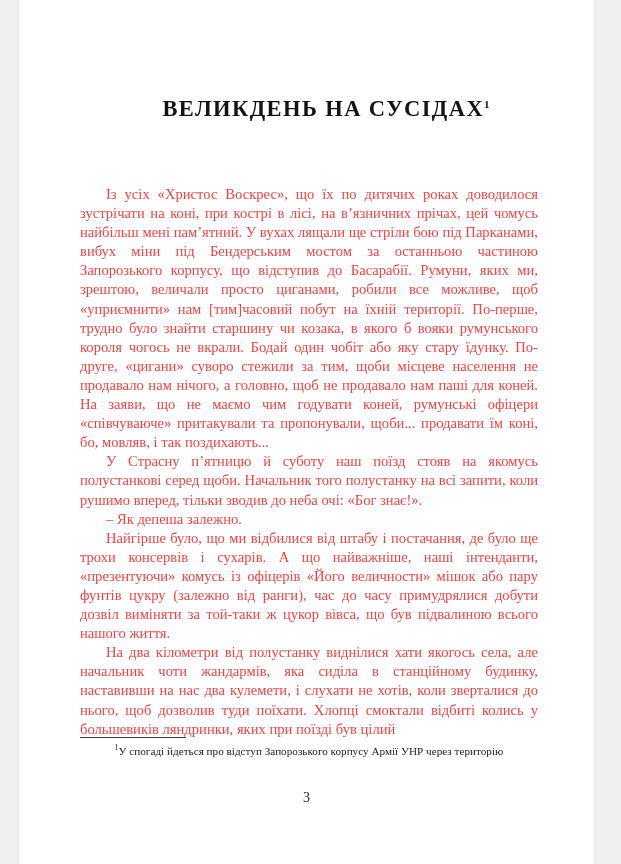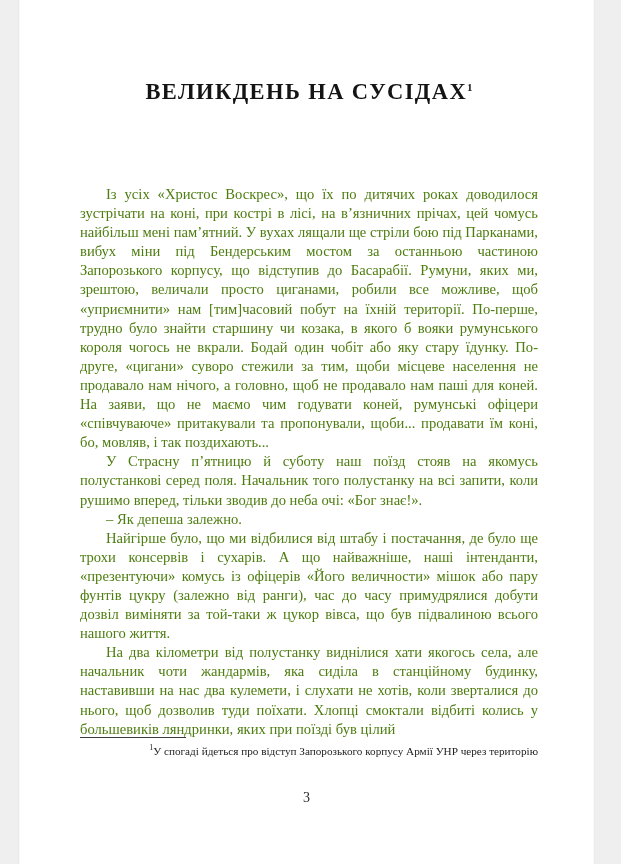--- a/index.html
+++ b/index.html
@@ -43,21 +43,21 @@
 
   
   .text-column {
     position: absolute;
     left: 62px;
     top: 0;
     width: 458px;
   }
 
   .chapter-title {
-    margin: 0;
+    margin: 17px;
     padding: 0;
     position: absolute;
     top: 80px;
     left: 0;
     width: 458px;
     text-align: center;
     font-size: 22.5px;
     font-weight: 700;
     letter-spacing: 1.4px;
     line-height: 1.1;
@@ -75,40 +75,40 @@
   .body-text {
     position: absolute;
     top: 185px;
     left: 0;
     width: 458px;
     font-size: 14.6px;
     line-height: 19.1px;
     text-align: justify;
     text-justify: inter-word;
     hyphens: manual;
-    color: #4d7c0f;
+    color: #ef4444;
   }
   .body-text p {
     margin: 0;
     text-indent: 26px;
   }
   .body-text p.dialogue {
     text-indent: 26px;
   }
 
   
   .footnote {
     position: absolute;
     left: 62px;
     top: 737px;
     width: 458px;
     font-size: 11.2px;
     line-height: 14.6px;
     color: #1d1d1d;
-    text-align: right;
+    text-align: center;
   }
   .footnote-rule {
     width: 106px;
     height: 1px;
     background: #3a3a3a;
     margin: 0 0 6px 0;
   }
   .footnote-text {
     margin: 0;
     padding-left: 11px;
@@ -139,21 +139,21 @@
 <body>
 
 <div class="page-sheet">
 
   <div class="text-column">
 
     <h1 class="chapter-title"><span>ВЕЛИКДЕНЬ НА СУСІДАХ</span><span class="fn-ref">1</span></h1>
 
     <div class="body-text">
       <p>Із усіх «Христос Воскрес», що їх по дитячих роках доводилося зустрічати на коні, при кострі в лісі, на в’язничних прічах, цей чомусь найбільш мені пам’ятний. У вухах лящали ще стріли бою під Парканами, вибух міни під Бендерським мостом за останньою частиною Запорозького корпусу, що відступив до Басарабії. Румуни, яких ми, зрештою, величали просто циганами, робили все можливе, щоб «уприємнити» нам [тим]часовий побут на їхній території. По-перше, трудно було знайти старшину чи козака, в якого б вояки румунського короля чогось не вкрали. Бодай один чобіт або яку стару їдунку. По-друге, «цигани» суворо стежили за тим, щоби місцеве населення не продавало нам нічого, а головно, щоб не продавало нам паші для коней. На заяви, що не маємо чим годувати коней, румунські офіцери «співчуваюче» притакували та пропонували, щоби... продавати їм коні, бо, мовляв, і так поздихають...</p>
-      <p>У Страсну п’ятницю й суботу наш поїзд стояв на якомусь полустанкові серед поля. Начальник того полустанку на всі запити, коли рушимо вперед, тільки зводив до неба очі: «Бог знає!».</p>
+      <p>У Страсну п’ятницю й суботу наш поїзд стояв на якомусь полустанкові серед щоби. Начальник того полустанку на всі запити, коли рушимо вперед, тільки зводив до неба очі: «Бог знає!».</p>
       <p class="dialogue">– Як депеша залежно.</p>
       <p>Найгірше було, що ми відбилися від штабу і постачання, де було ще трохи консервів і сухарів. А що найважніше, наші інтенданти, «презентуючи» комусь із офіцерів «Його величности» мішок або пару фунтів цукру (залежно від ранги), час до часу примудрялися добути дозвіл виміняти за той-таки ж цукор вівса, що був підвалиною всього нашого життя.</p>
       <p>На два кілометри від полустанку виднілися хати якогось села, але начальник чоти жандармів, яка сиділа в станційному будинку, наставивши на нас два кулемети, і слухати не хотів, коли зверталися до нього, щоб дозволив туди поїхати. Хлопці смоктали відбиті колись у большевиків ляндринки, яких при поїзді був цілий</p>
     </div>
 
   </div>
 
   <div class="footnote">
     <div class="footnote-rule"></div>
     <p class="footnote-text"><span class="fn-num">1</span><span>У спогаді йдеться про відступ Запорозького корпусу Армії УНР через територію</span></p>

